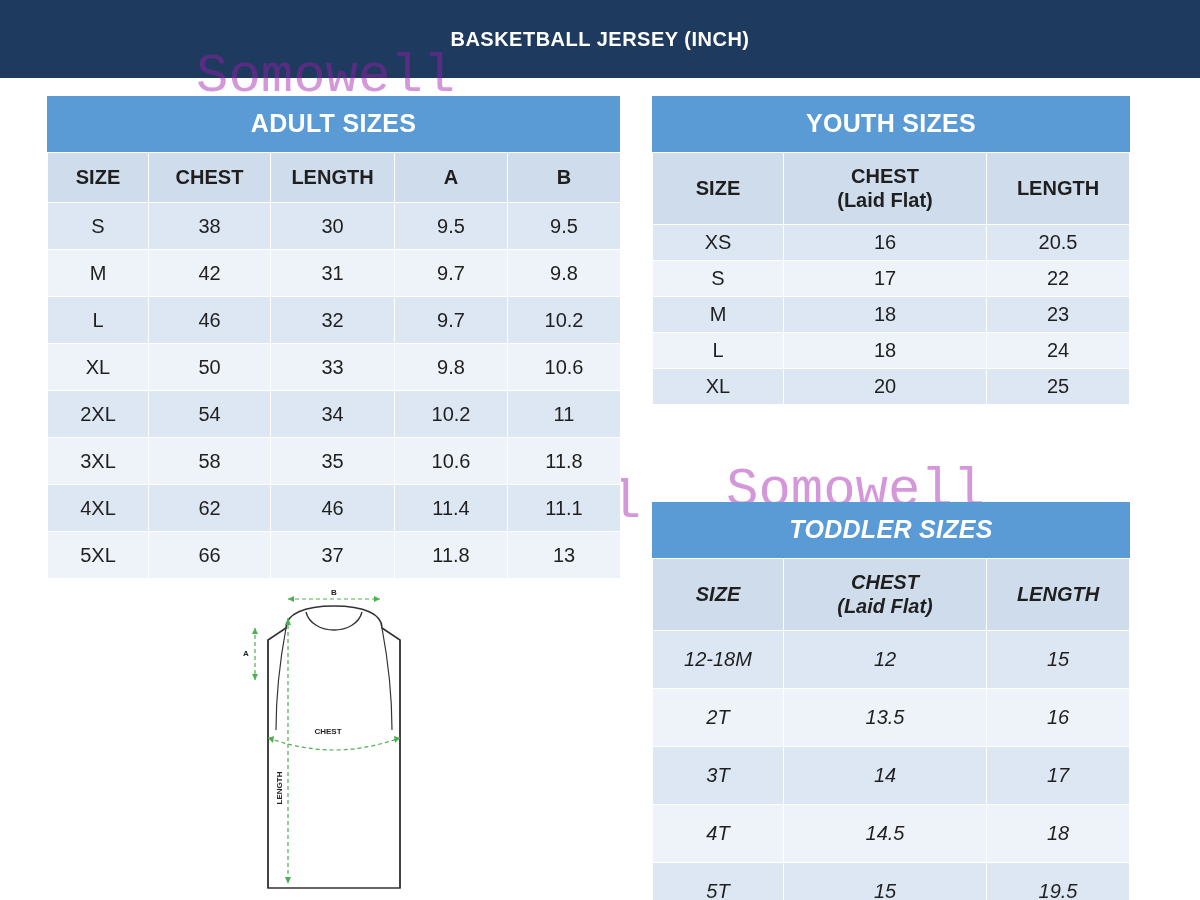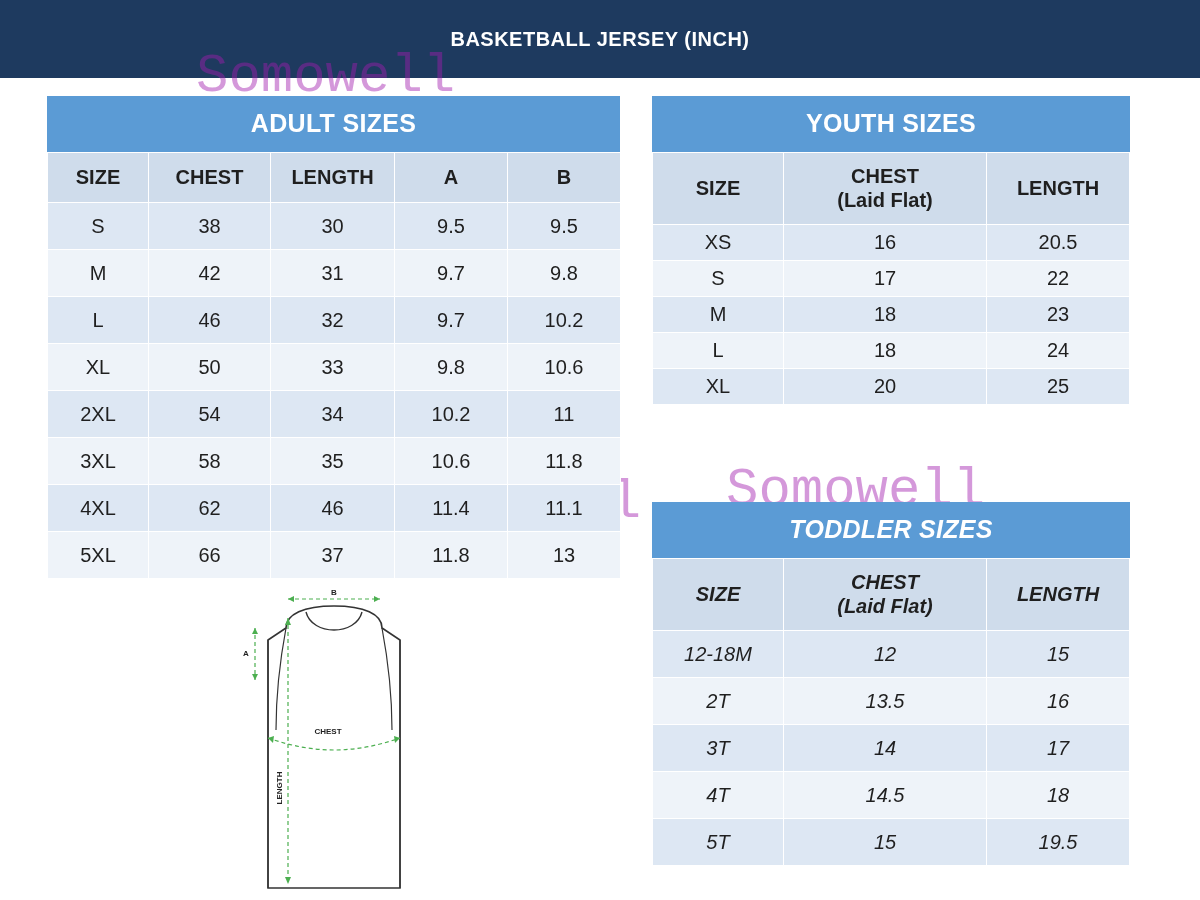--- a/index.html
+++ b/index.html
@@ -84,21 +84,21 @@
   .tbl tbody td { height: 47px; }
 
   
   #adult-table { left: 47px; top: 96px; width: 573px; }
   #adult-table caption { width: 573px; }
   
   #youth-table { left: 652px; top: 96px; width: 477px; }
   #youth-table tbody td { height: 36px; }
   
   #toddler-table { left: 652px; top: 502px; width: 477px; font-style: italic; }
-  #toddler-table tbody td { height: 47px; margin-top: 32px; }
+  #toddler-table tbody td { height: 58px; margin-top: 32px; }
 
   
   #jersey-figure {
     position: absolute;
     left: 224px; top: 588px;
     width: 220px; height: 305px;
   }
   .diagram-label {
     font-size: 8px;
     fill: #222;

